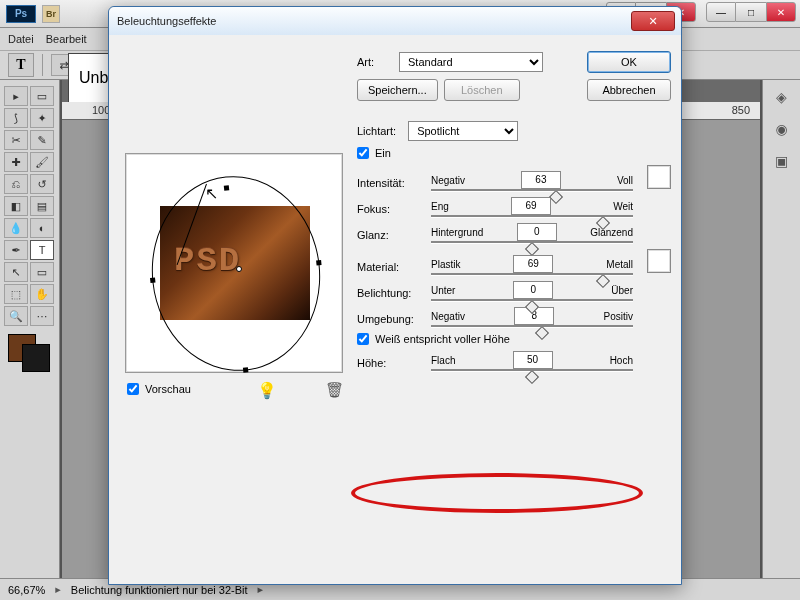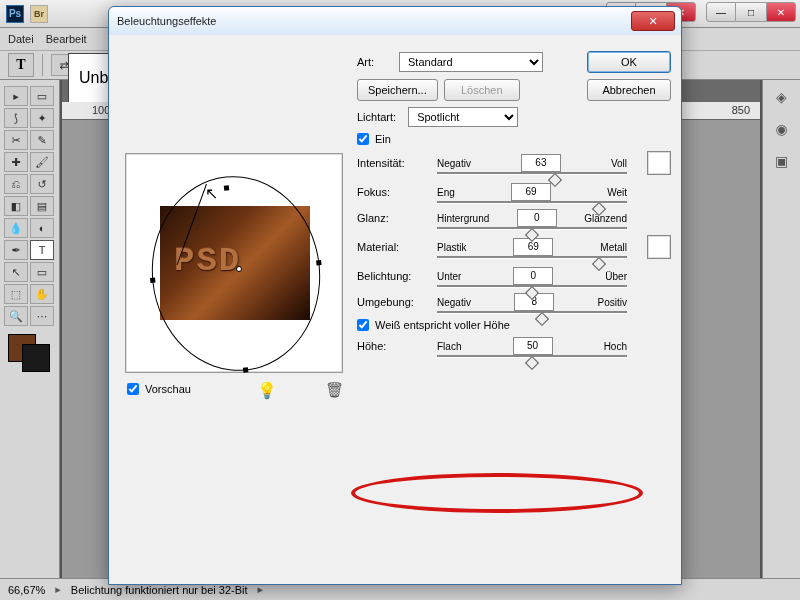--- a/index.html
+++ b/index.html
@@ -1,19 +1,19 @@
 <!DOCTYPE html>
 <html><head>
 <meta charset="utf-8">
 <style>
 *{box-sizing:border-box;margin:0;padding:0;font-family:"Segoe UI",Tahoma,sans-serif;font-size:11px}
 body{background:#9a9a9a;width:800px;height:600px;overflow:hidden;position:relative}
 .app-bg{position:absolute;inset:0;background:#535353}
 .titlebar{position:absolute;top:0;left:0;right:0;height:28px;background:linear-gradient(#f0f0f0,#d8d8d8);border-bottom:1px solid #888;display:flex;align-items:center;padding-left:6px}
-.ps-logo{width:18px;height:18px;background:#031f3c;color:#7fb4e6;font-weight:bold;font-size:10px;display:flex;align-items:center;justify-content:center;border:1px solid #2a6aa6;margin-right:6px}
+.ps-logo{width:30px;height:18px;background:#031f3c;color:#7fb4e6;font-weight:bold;font-size:10px;display:flex;align-items:center;justify-content:center;border:1px solid #2a6aa6;margin-right:6px}
 .br-logo{width:18px;height:18px;background:#e0cda0;color:#5a4a1a;font-weight:bold;font-size:9px;display:flex;align-items:center;justify-content:center;border:1px solid #aaa;margin-right:6px}
 .winbtns{position:absolute;right:4px;top:2px;display:flex;gap:0}
 .winbtn{width:30px;height:20px;background:linear-gradient(#f4f4f4,#d0d0d0);border:1px solid #999;display:flex;align-items:center;justify-content:center;font-size:10px}
 .winbtn.close{background:linear-gradient(#e67,#c23);color:#fff;border-radius:0 3px 3px 0}
 .winbtn.min{border-radius:3px 0 0 3px}
 .winbtn.max{border-left:0;border-right:0}
 .winbtns2{position:absolute;right:104px;top:2px;display:flex}
 .menubar{position:absolute;top:28px;left:0;right:0;height:22px;background:#d6d6d6;display:flex;align-items:center;padding:0 8px;gap:12px;color:#222}
 .toolbar-top{position:absolute;top:50px;left:0;right:0;height:30px;background:#d6d6d6;border-top:1px solid #aaa;border-bottom:1px solid #888;display:flex;align-items:center;padding:0 8px;gap:8px}
 .tool-T{width:26px;height:24px;background:#cfcfcf;border:1px solid #999;display:flex;align-items:center;justify-content:center;font-family:serif;font-size:14px;font-weight:bold}
@@ -54,21 +54,21 @@
 .btn{height:22px;border:1px solid #8a8a8a;background:linear-gradient(#fdfdfd,#e2e2e2);padding:0 10px;border-radius:3px;display:inline-flex;align-items:center;justify-content:center;min-width:76px}
 .btn.primary{border:1px solid #2a6fb0;box-shadow:0 0 0 1px #7fb4e6 inset}
 .btn.dis{color:#999}
 .sect{color:#000;margin:12px 0 6px}
 .numbox{width:40px;height:18px;border:1px solid #888;background:#fff;text-align:center;font-size:10px;line-height:16px}
 .track{position:relative;flex:1;height:16px}
 .track::before{content:"";position:absolute;left:0;right:0;top:50%;height:2px;background:#888;border-bottom:1px solid #fff}
 .thumb{position:absolute;top:3px;width:10px;height:10px;border:1px solid #555;background:#eee;transform:translateX(-50%) rotate(45deg)}
 .cswatch{width:24px;height:24px;border:1px solid #888;background:#fff;box-shadow:inset 0 0 0 1px #ddd}
 .red-ring{position:absolute;top:438px;left:242px;width:292px;height:40px;border:4px solid #d41313;border-radius:50%/50%;pointer-events:none}
-.slider-group{display:flex;align-items:center;gap:20px;margin-bottom:8px}
+.slider-group{display:flex;align-items:flex-end;gap:14px;margin-bottom:8px}
 .slider-group .lbl{width:60px}
 .slider-body{flex:1;display:flex;flex-direction:column}
 .sl-top{display:flex;align-items:center}
 .sl-top .left-l{flex:0 0 auto;font-size:10px}
 .sl-top .numbox{margin:0 auto}
 .sl-top .right-l{flex:0 0 auto;font-size:10px}
 </style>
 </head>
 <body>
 
@@ -199,21 +199,21 @@
         <div style="flex:1"></div>
         <div class="btn primary" style="min-width:84px">OK</div>
       </div>
       <div class="row">
         <div class="btn">Speichern...</div>
         <div class="btn dis">Löschen</div>
         <div style="flex:1"></div>
         <div class="btn" style="min-width:84px">Abbrechen</div>
       </div>
 
-      <div class="row" style="margin-top:6px">
+      <div class="row" style="margin-top:20px">
         <span class="lbl">Lichtart:</span>
         <select style="width:110px;margin-left:6px"><option>Spotlicht</option></select>
       </div>
       <div class="row chk">
         <input type="checkbox" checked="" style="">
         <span>Ein</span>
       </div>
 
       <div class="slider-group">
         <span class="lbl">Intensität:</span>

